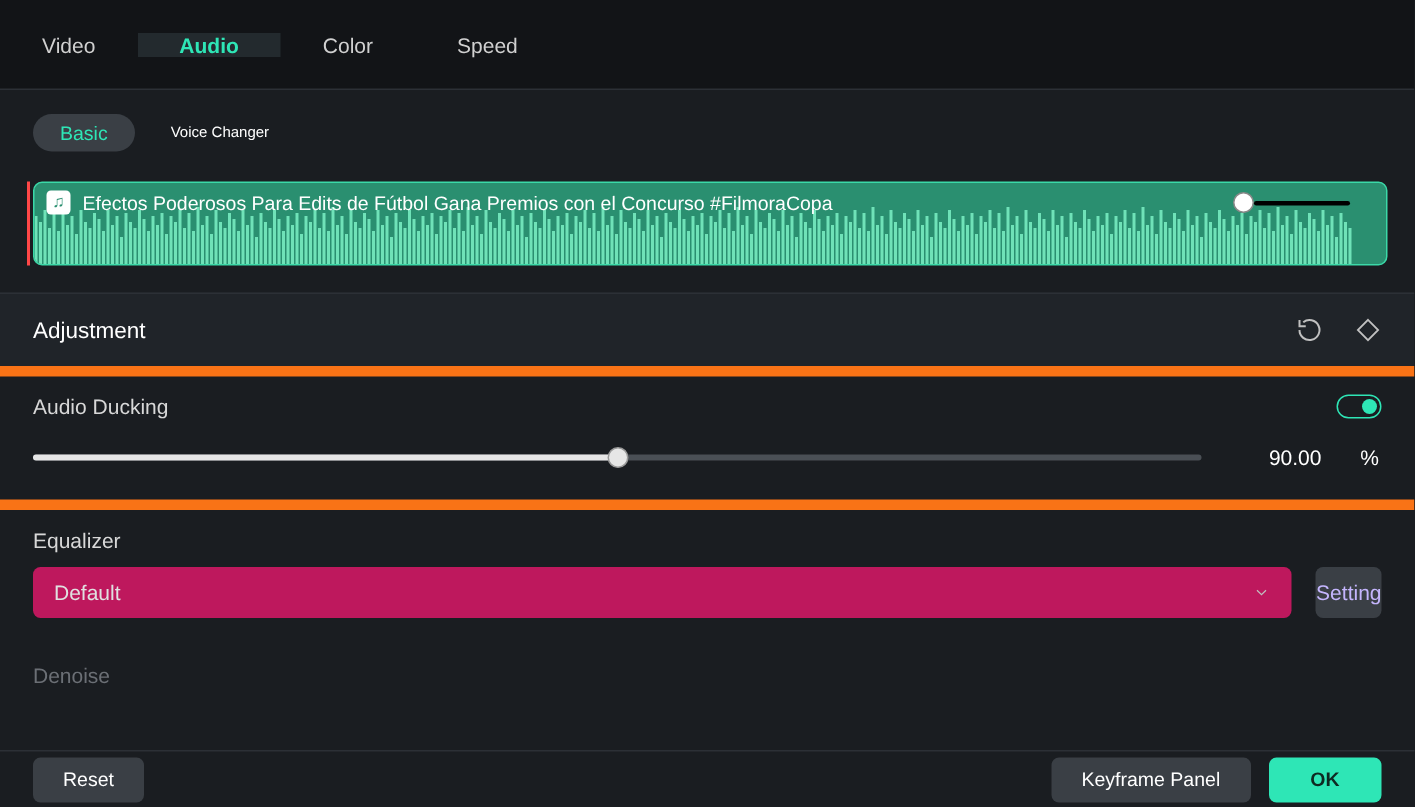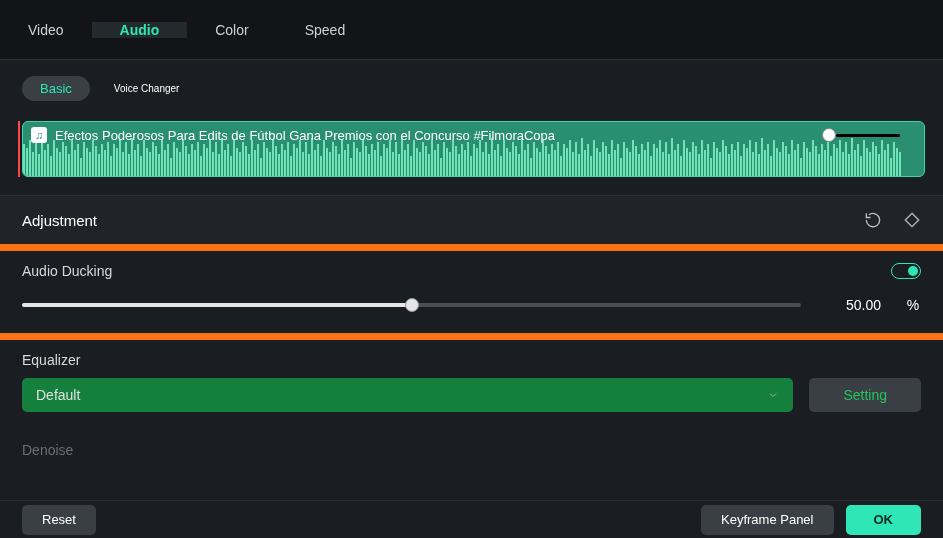--- a/index.html
+++ b/index.html
@@ -207,37 +207,37 @@
 
   
   .eq-row .row-label { margin-bottom: 10px; display:block; }
   .eq-controls {
     display: flex;
     gap: 16px;
     align-items: center;
   }
   .select {
     flex: 1;
-    background: #15803d;
+    background: #be185d;
     border-radius: 5px;
     height: 34px;
     display: flex;
     align-items: center;
     justify-content: space-between;
     padding: 0 14px;
     cursor: pointer;
     color: #e0e0e0;
   }
   .btn {
     background: #3a3f45;
-    color: #22c55e;
+    color: #c4b5fd;
     border: none;
     border-radius: 5px;
     height: 34px;
-    padding: 0 34px;
+    padding: 0 0;
     cursor: pointer;
     font-size: 14px;
   }
 
   
   .denoise {
     padding: 18px 22px 6px;
     color: #6b6f75;
     font-size: 14px;
   }
@@ -619,21 +619,21 @@
     <div class="row-label">Audio Ducking</div>
     <div class="toggle">
       <div class="knob"></div>
     </div>
   </div>
   <div class="slider-line">
     <div class="slider">
       <div class="fill"></div>
       <div class="thumb"></div>
     </div>
-    <div class="value-box">50.00</div>
+    <div class="value-box">90.00</div>
     <div class="pct">%</div>
   </div>
 </div>
 
 <div class="row eq-row">
   <span class="row-label">Equalizer</span>
   <div class="eq-controls">
     <div class="select">
       <span>Default</span>
       <svg width="12" height="12" class="svg-icon" viewBox="0 0 24 24">

